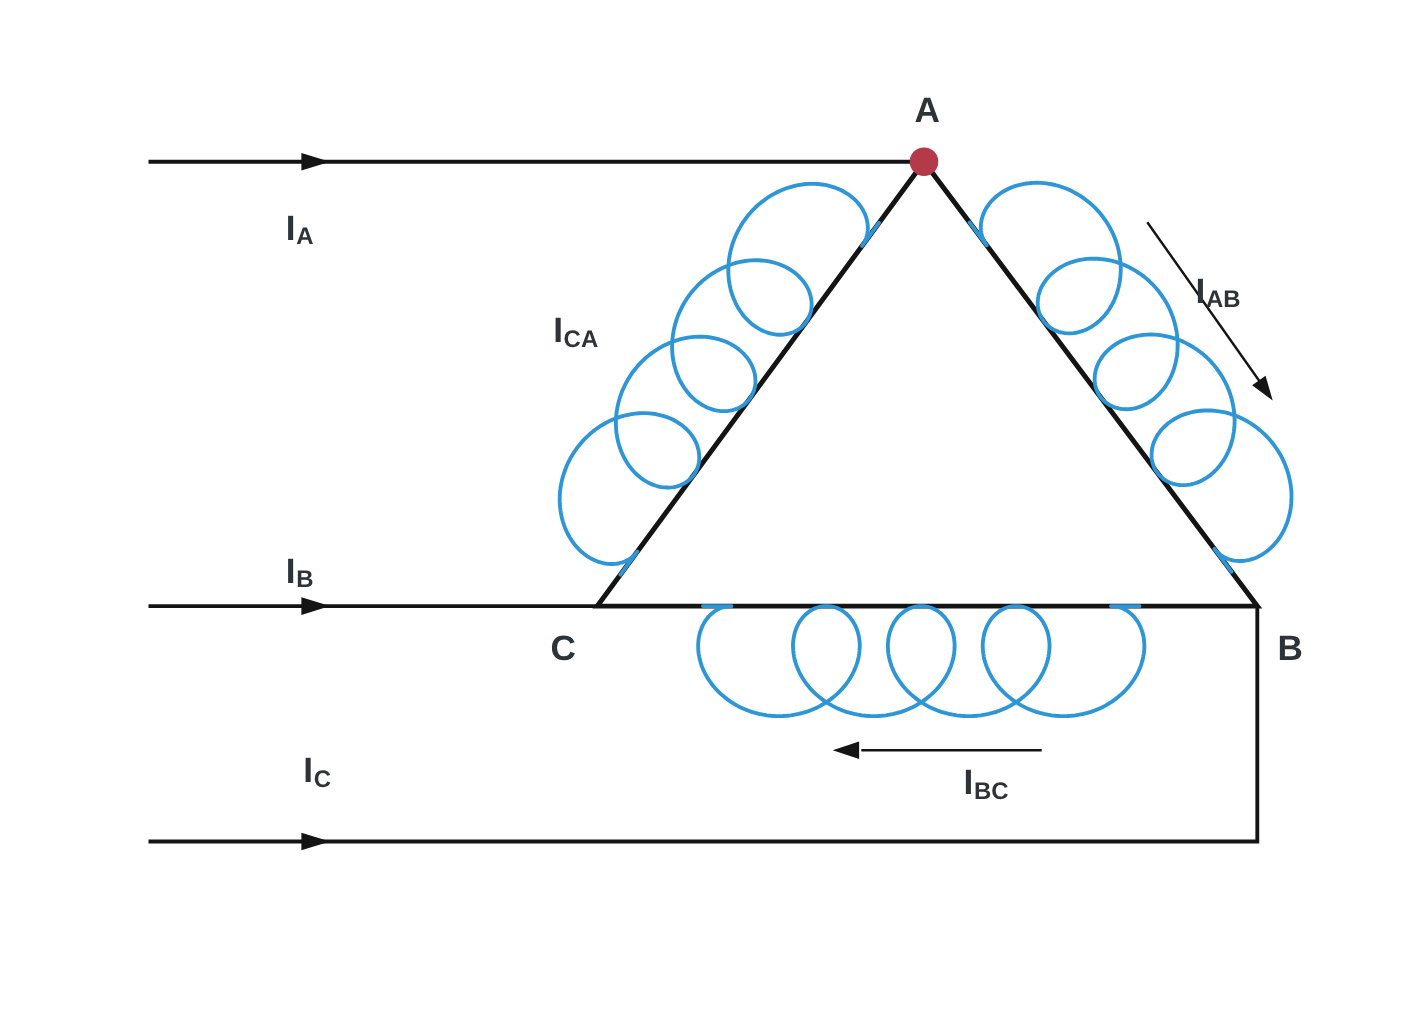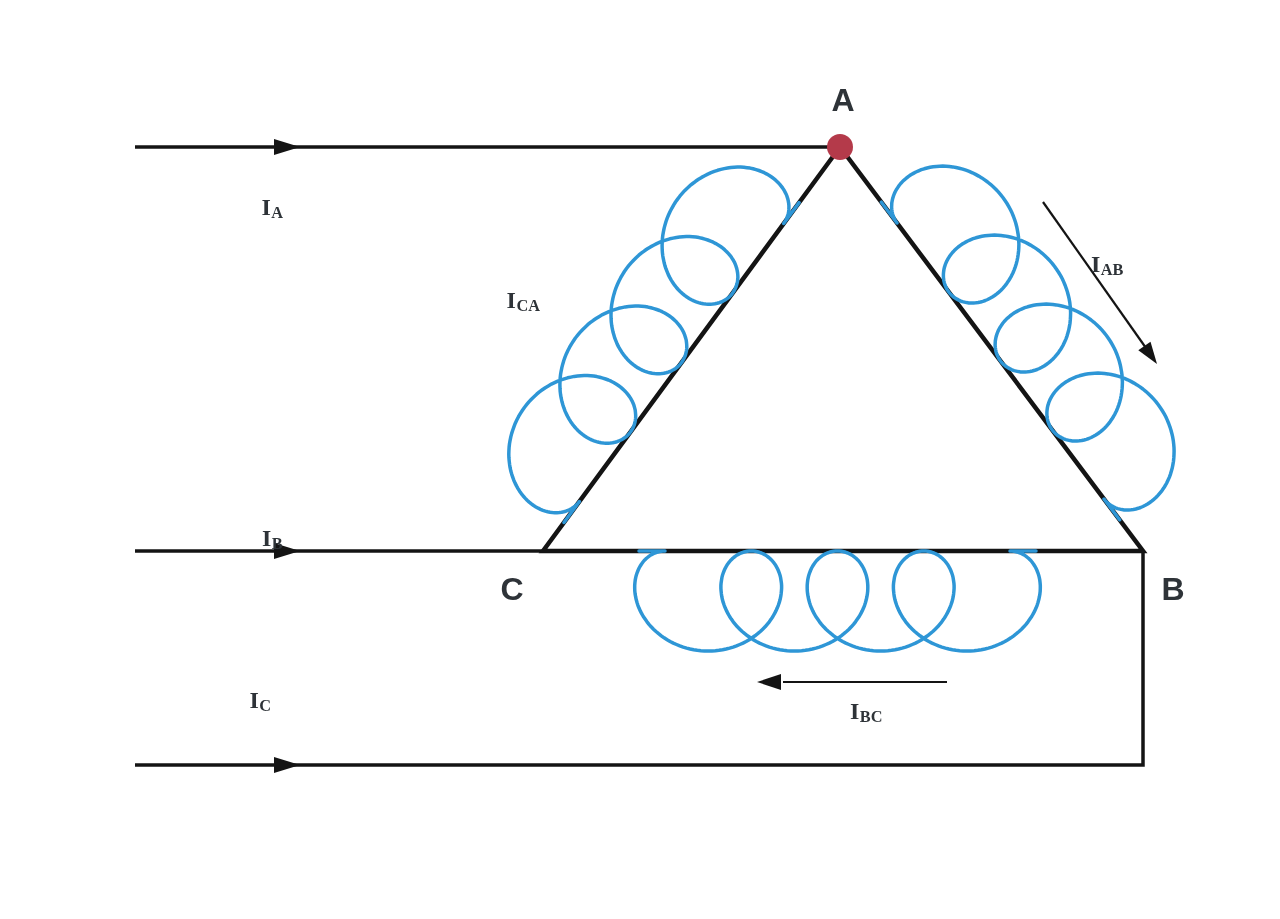--- a/index.html
+++ b/index.html
@@ -21,24 +21,23 @@
   .tri{stroke:var(--line);stroke-width:4.5;fill:none;stroke-linejoin:miter;}
   .coil{stroke:var(--coil);stroke-width:3.5;fill:none;stroke-linecap:round;stroke-linejoin:round;}
   .arrowhead{fill:var(--line);stroke:none;}
   .ann-line{stroke:var(--line);stroke-width:2.2;fill:none;}
   .node-dot{fill:var(--node);stroke:none;}
   .lbl{
     position:absolute;
     transform:translate(-50%,-50%);
     color:var(--label);
     font-weight:bold;
-    font-size:24px;
+    font-size:32px;
     white-space:nowrap;
     line-height:1;
-    font-family:Liberation Serif, serif;
   }
   .lbl sub{
     font-size:0.68em;
     position:relative;
     top:0.18em;
     left:0.03em;
     vertical-align:baseline;
   }
   .node-lbl{
     position:absolute;
@@ -87,20 +86,20 @@
     </g>
 
     <circle class="node-dot" cx="840" cy="147" r="13"></circle>
   </svg>
 
   <div class="node-lbl" style="left:843px;top:100px">A</div>
   <div class="node-lbl" style="left:1173px;top:589px">B</div>
   <div class="node-lbl" style="left:512px;top:589px">C</div>
 
   <div class="lbl" style="left:272px;top:207px"><span>I</span><sub>A</sub></div>
-  <div class="lbl" style="left:272px;top:538px"><span>I</span><sub>B</sub></div>
-  <div class="lbl" style="left:260px;top:700px"><span>I</span><sub>C</sub></div>
+  <div class="lbl" style="left:272px;top:519px"><span>I</span><sub>B</sub></div>
+  <div class="lbl" style="left:288px;top:700px"><span>I</span><sub>C</sub></div>
 
   <div class="lbl" style="left:523px;top:300px"><span>I</span><sub>CA</sub></div>
   <div class="lbl" style="left:1107px;top:264px"><span>I</span><sub>AB</sub></div>
-  <div class="lbl" style="left:866px;top:711px"><span>I</span><sub>BC</sub></div>
+  <div class="lbl" style="left:896px;top:711px"><span>I</span><sub>BC</sub></div>
 
 </div>
 
 </body></html>

